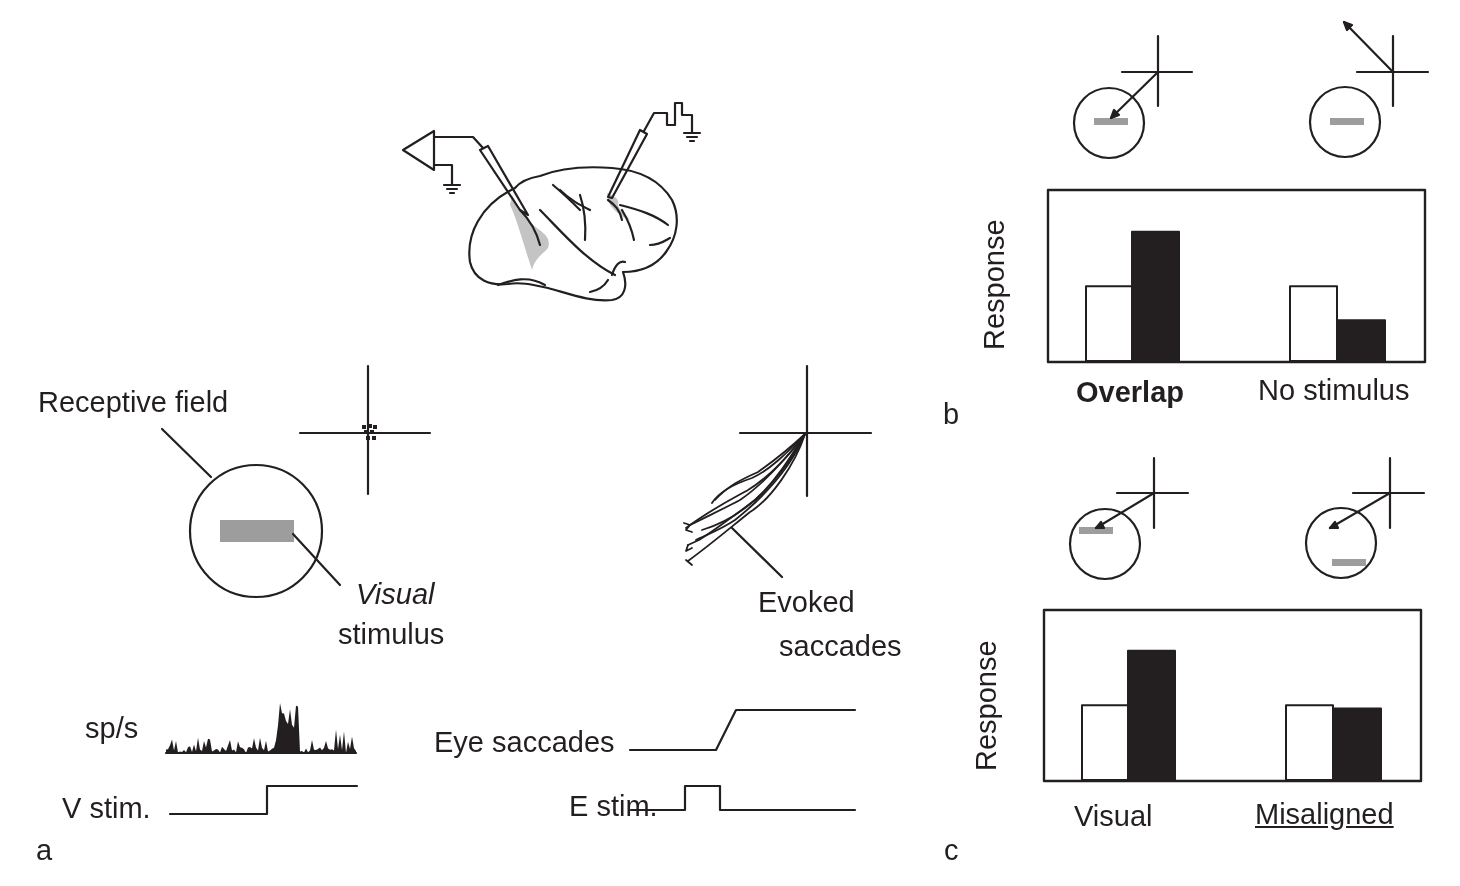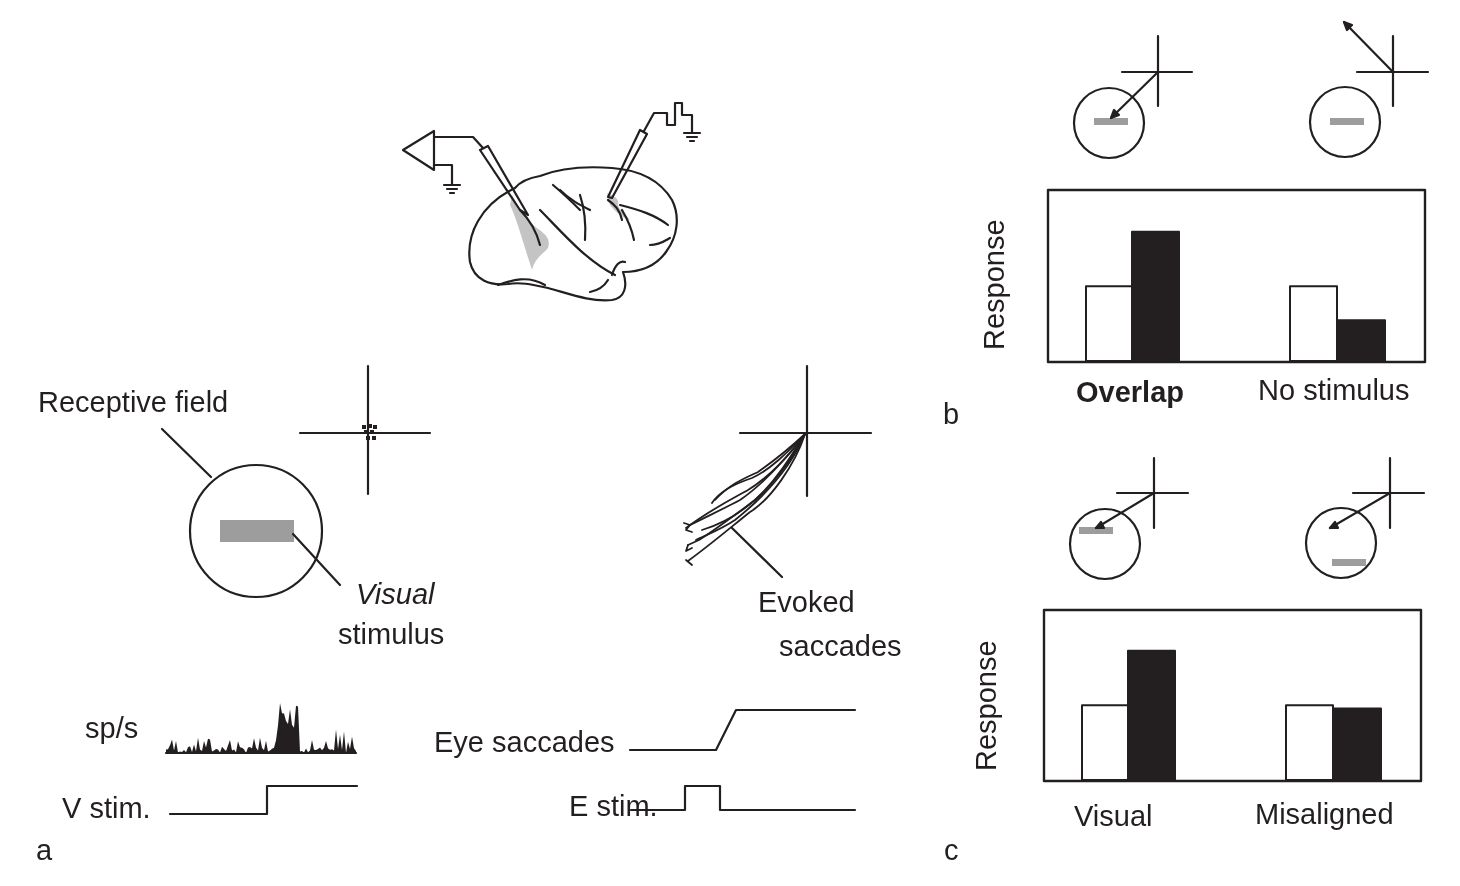--- a/index.html
+++ b/index.html
@@ -155,14 +155,14 @@
 <div class="lbl" style="left:538px; top:792px;margin-left:31px;">E stim.</div>
 <div class="panel-letter" style="left:36px; top:836px;">a</div>
 
 <div class="rot" style="left:980px; top:350px;">Response</div>
 <div class="lbl" style="left:1076px; top:378px;font-weight:bold;">Overlap</div>
 <div class="lbl" style="left:1258px; top:376px;">No stimulus</div>
 <div class="panel-letter" style="left:943px; top:400px;">b</div>
 
 <div class="rot" style="left:972px; top:771px;">Response</div>
 <div class="lbl" style="left:1074px; top:802px;">Visual</div>
-<div class="lbl" style="left:1255px; top:800px;">Misaligned</div>
+<div class="lbl" style="left:1255px; top:800px;text-decoration:underline;">Misaligned</div>
 <div class="panel-letter" style="left:944px; top:836px;">c</div>
 
 </body></html>

